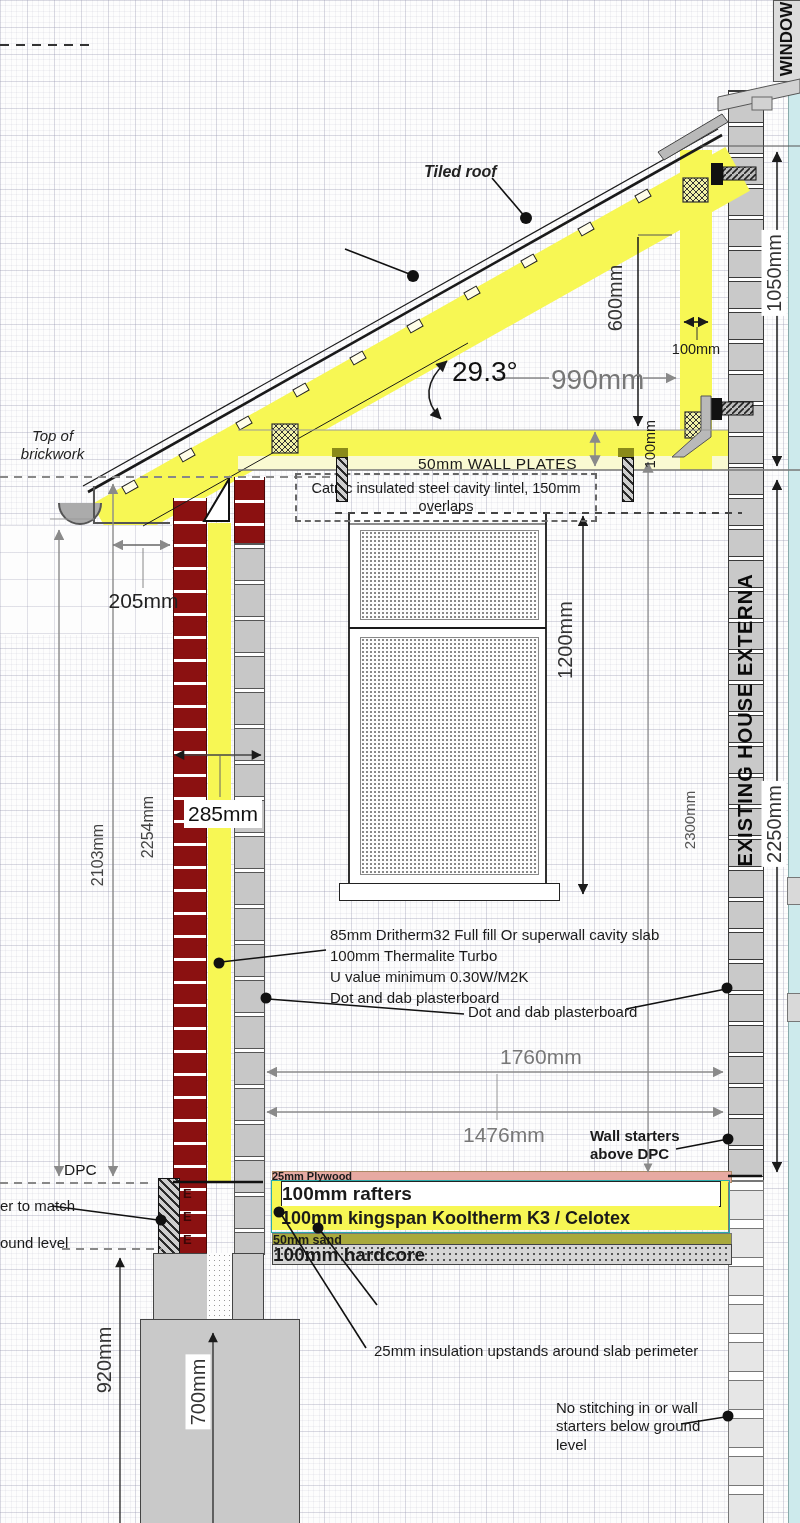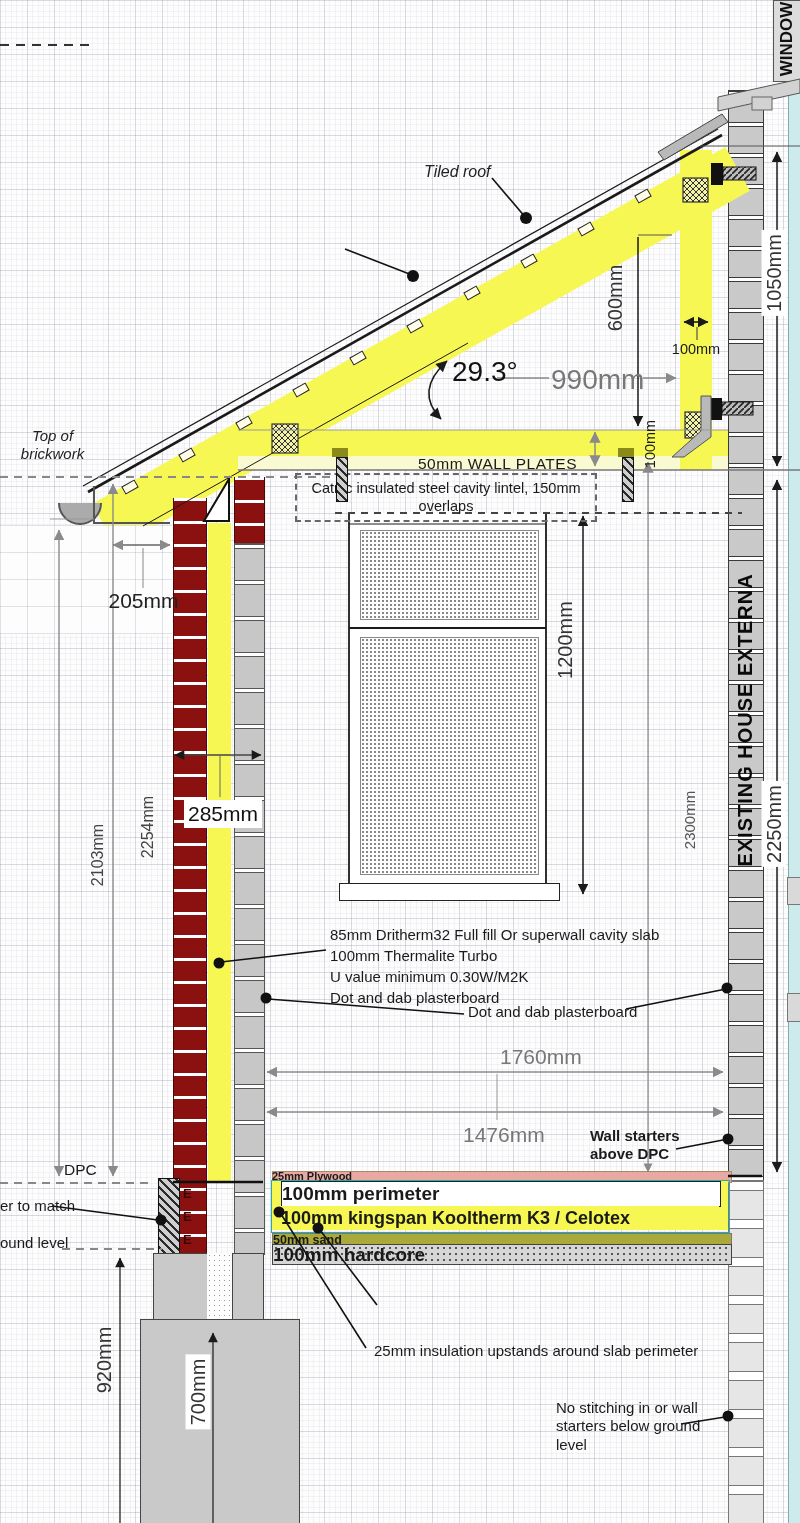--- a/index.html
+++ b/index.html
@@ -81,21 +81,21 @@
 
   <div class="abs" style="left:332px;top:448px;width:16px;height:9px;background:#8a8a19;z-index:26;"></div>
   <div class="abs hatch" style="left:336px;top:457px;width:10px;height:43px;z-index:26;"></div>
   <div class="abs" style="left:618px;top:448px;width:16px;height:9px;background:#8a8a19;z-index:26;"></div>
   <div class="abs hatch" style="left:622px;top:457px;width:10px;height:43px;z-index:26;"></div>
 
   <div class="abs" style="left:272px;top:1171px;width:458px;height:10px;background:#e7aaa2;border:1px solid #a86;"></div>
   <div class="abs yellow" style="left:272px;top:1181px;width:9px;height:49px;"></div>
   <div class="abs yellow" style="left:719px;top:1181px;width:9px;height:49px;"></div>
   <div class="abs flayer" style="left:281px;top:1181px;width:438px;height:24px;background:#fff;border:1px solid #222;font-size:19px;">
-    <span>100mm perimeter</span>
+    <span>100mm rafters</span>
   </div>
   <div class="abs flayer yellow" style="left:281px;top:1206px;width:438px;height:24px;font-size:18px;">
     <span>100mm kingspan Kooltherm K3 / Celotex</span>
   </div>
   <div class="abs" style="left:271px;top:1180px;width:457px;height:51px;border:1.5px solid #2aabab;"></div>
   <div class="abs flayer" style="left:272px;top:1171px;width:458px;height:10px;font-size:11px;">
     <span>25mm Plywood</span>
   </div>
   <div class="abs flayer" style="left:272px;top:1233px;width:458px;height:11px;background:#a9a93c;border:1px solid #777;font-size:12.5px;">
     <span>50mm sand</span>
@@ -223,21 +223,21 @@
         <circle cx="161" cy="1220" r="5.5" fill="#111" stroke="none"></circle>
       <line x1="281" y1="1214" x2="366" y2="1348"></line>
         <circle cx="279" cy="1212" r="5.5" fill="#111" stroke="none"></circle>
       <line x1="320" y1="1230" x2="377" y2="1305"></line>
         <circle cx="318" cy="1228" r="5.5" fill="#111" stroke="none"></circle>
       <line x1="681" y1="1424" x2="725" y2="1417"></line>
         <circle cx="728" cy="1416" r="5.5" fill="#111" stroke="none"></circle>
     </g>
   </svg>
 
-  <div class="lab ital" style="left:424px;top:162px;font-size:16px;">Tiled roof</div>
+  <div class="lab ital" style="left:424px;top:162px;font-size:16px;font-weight:bold;">Tiled roof</div>
   <div class="lab ital" style="left:5px;top:427px;width:95px;text-align:center;">Top of
 brickwork</div>
   <div class="lab" style="left:380px;top:455px;width:235px;text-align:center;font-size:15.5px;letter-spacing:.5px;">50mm WALL PLATES</div>
 
   <div class="lab" style="left:452px;top:355px;font-size:28px;color:#111;">29.3°</div>
   <div class="lab gray" style="left:551px;top:363px;font-size:28px;text-align:center;">990mm</div>
   <div class="vlab dim" style="left:615px;top:298px;">600mm</div>
   <div class="lab" style="left:671px;top:341px;width:50px;text-align:center;font-size:14.5px;">100mm</div>
   <div class="vlab" style="left:650px;top:444px;font-size:14.5px;">100mm</div>
   <div class="vlab dim whitebox" style="left:774px;top:273px;">1050mm</div>

